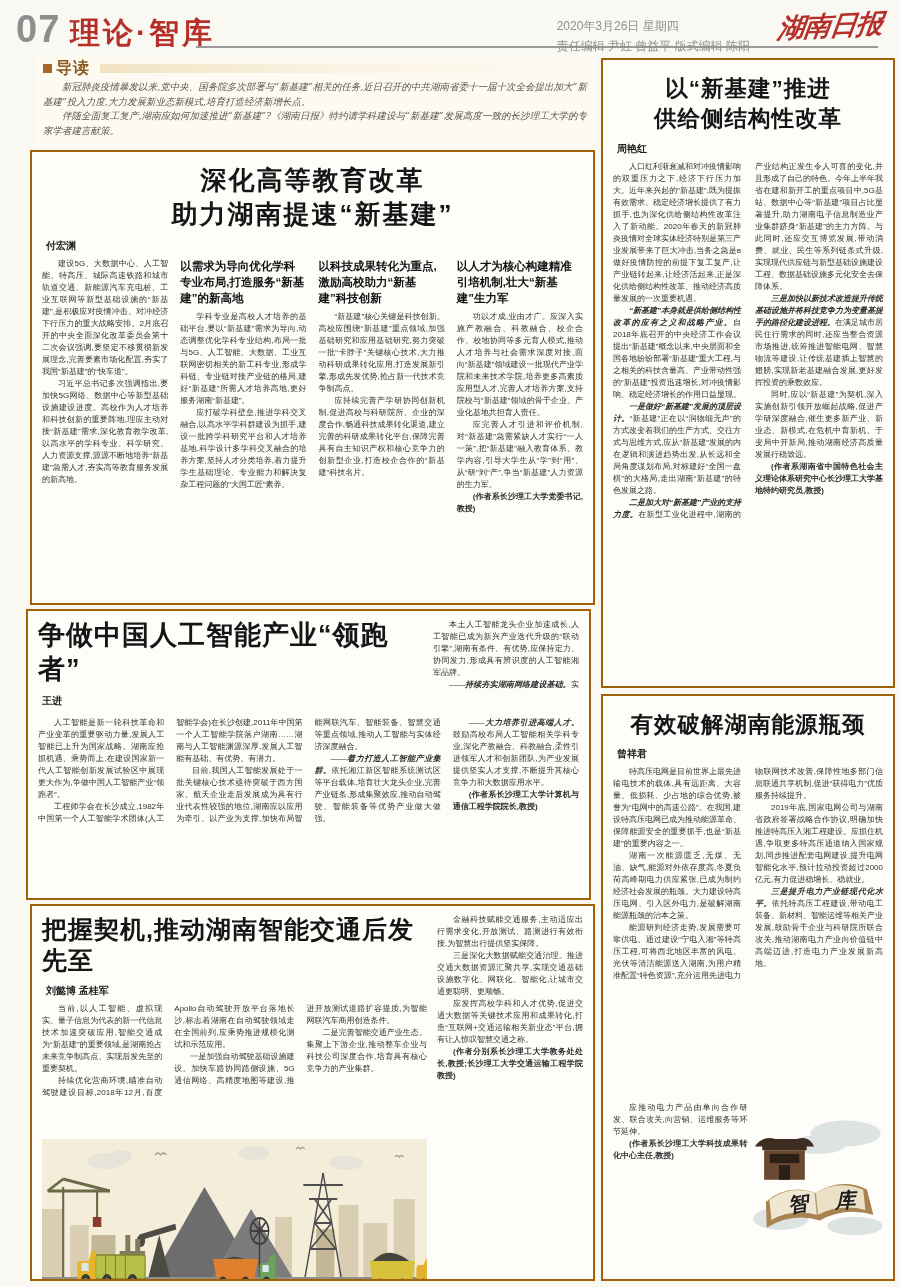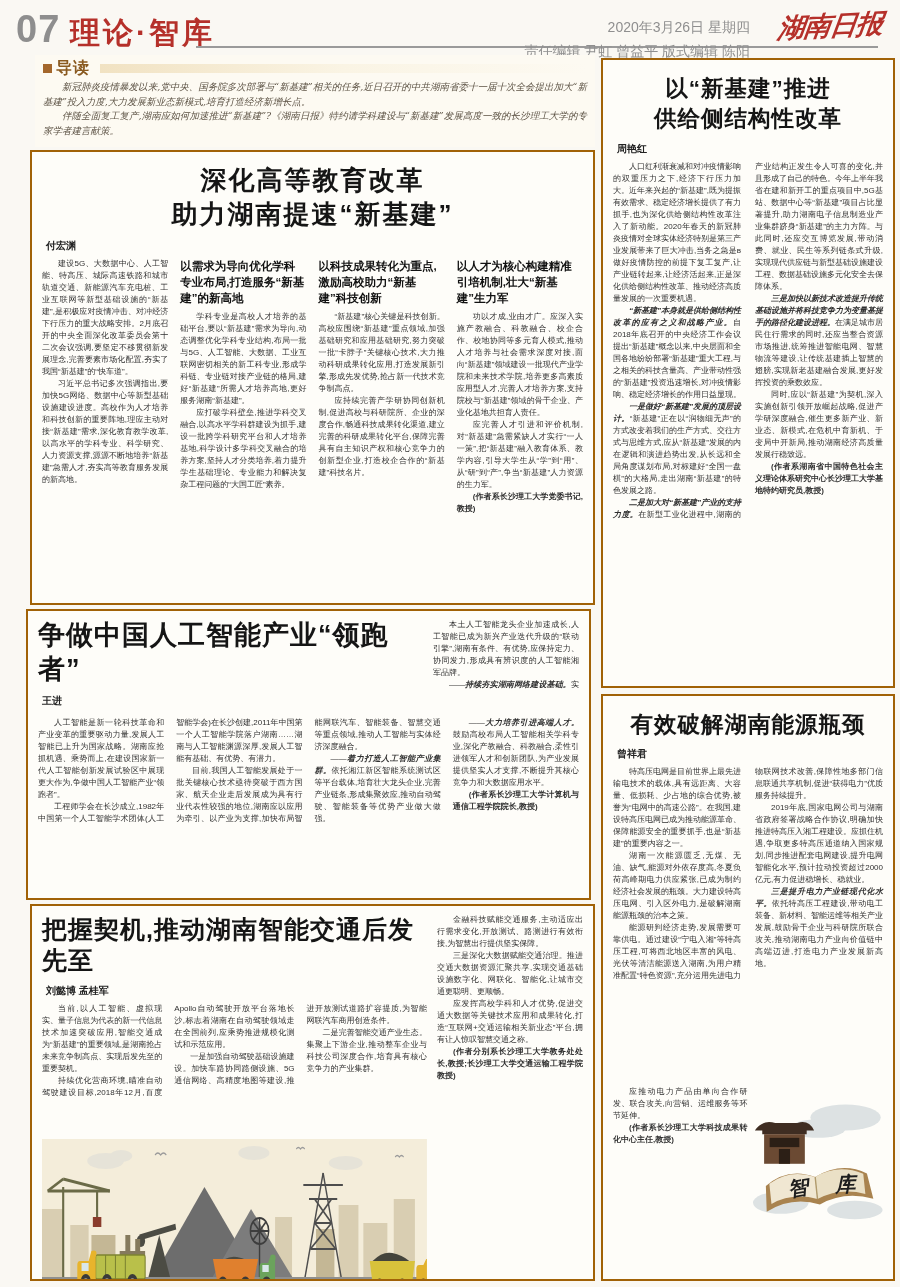--- a/index.html
+++ b/index.html
@@ -6,21 +6,21 @@
   html,body { background:#e9e7e2; }
   .page {
     position:relative; width:900px; height:1287px; margin:0 auto;
     background:#faf8f3; overflow:hidden;
     font-family:"Liberation Sans", sans-serif; color:#2b2b2b;text-decoration:underline;
   }
   
   .hdr-num { position:absolute; left:16px; top:8px; font-size:38px; font-weight:bold; color:#8e8e8e; letter-spacing:1px; }
   .hdr-sec { position:absolute; left:70px; top:13px; font-size:30px; font-weight:900; color:#b5302a; letter-spacing:3px; }
   .hdr-line { position:absolute; left:196px; right:22px; top:46px; height:2px; background:#9a9a9a; }
-  .hdr-meta { position:absolute; right:150px; top:16px; text-align:right; font-size:14px; color:#8f8f8f; line-height:1.7; }
+  .hdr-meta { position:absolute; right:150px; top:16px; font-size:12px; color:#8f8f8f; line-height:1.7; }
   .masthead { position:absolute; right:18px; top:8px; font-family:"DejaVu Serif", serif; font-style:italic; font-weight:bold;
               color:#b5302a; font-size:27px; transform:skewX(-10deg) rotate(-3deg); letter-spacing:-1px; }
   
   .daodu { position:absolute; left:35px; top:55px; width:560px; height:92px; background:#fdfaf2; padding:5px 8px 4px 8px; }
   .daodu-head { display:flex; align-items:center; height:16px; }
   .daodu-bullet { width:9px; height:9px; background:#a4672c; display:inline-block; margin-right:4px; }
   .daodu-label { font-size:16px; font-weight:bold; color:#8a5a20; letter-spacing:1px; }
   .daodu-bar { flex:1; height:9px; margin-left:10px; background:linear-gradient(to right,#f1e2c2,#faf4e4,#fdfaf2); }
   .daodu-body { margin-top:4px; font-family:"DejaVu Serif", serif; font-style:italic; font-size:9.5px; line-height:1.55; color:#5c5244; }
   .daodu-body p { text-indent:2em; text-align:justify; }
@@ -42,21 +42,21 @@
   .cols-2 { column-count:2; column-gap:14px; }
   .subhead { font-size:11.5px; font-weight:800; line-height:1.4; color:#111; margin:6px 0 5px 0; text-indent:0 !important; text-align:left; }
   .lead { font-weight:bold; font-style:italic; }
   .attribution { font-weight:bold; }
   .split-row { display:flex; }
   .split-main { width:73%; padding-right:10px; }
   .split-side { width:27%; }
   .c-left { width:73%; padding-right:10px; }
   .c-right { width:27%; display:flex; flex-direction:column; }
   .illus { margin-top:4px; }
-  .r2-bottom { display:flex; margin-top:2px;justify-content:space-between; }
+  .r2-bottom { display:flex; margin-top:18px;justify-content:space-between; }
   .r2-bottom-text { width:52%; padding-right:6px; }
   .r2-book { width:48%; }
 </style>
 </head>
 <body>
 
 <div class="page">
 
   <div class="hdr-num">07</div>
   <div class="hdr-sec">理论·智库</div>

